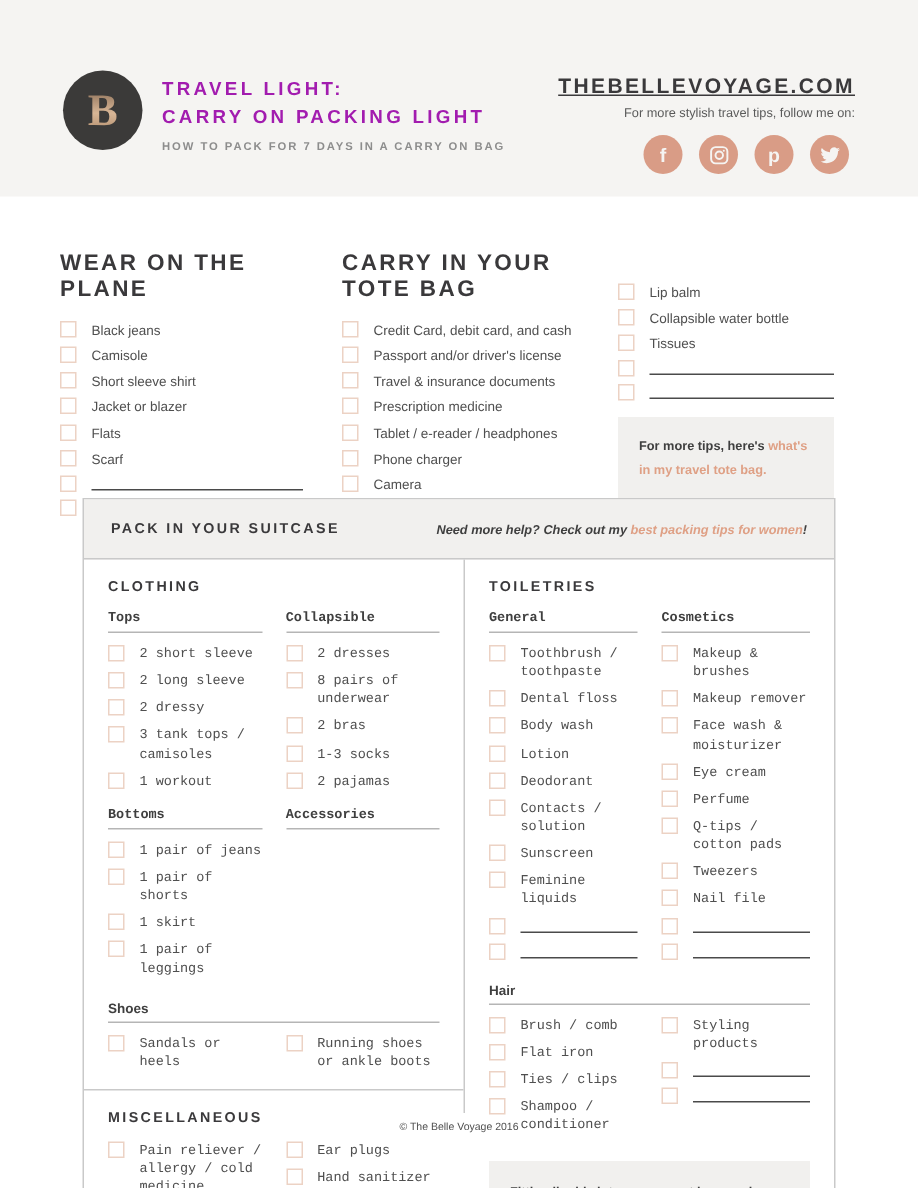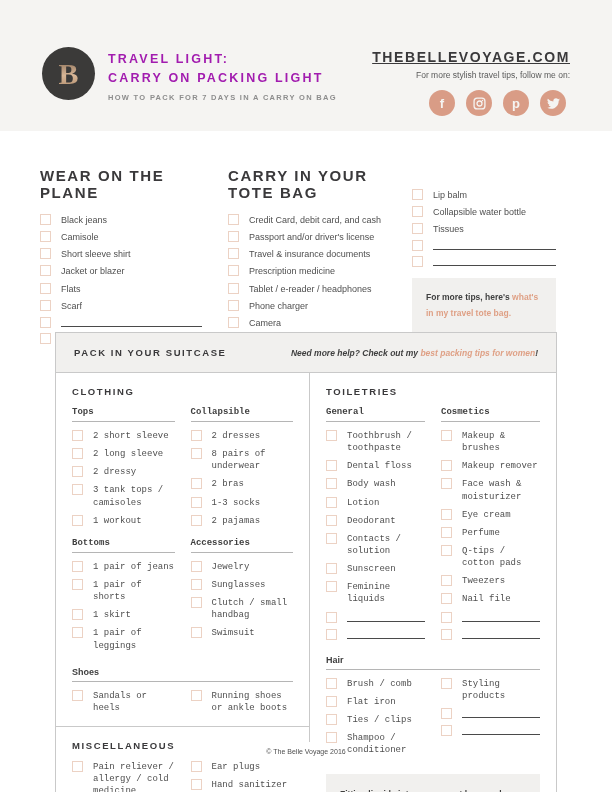--- a/index.html
+++ b/index.html
@@ -334,41 +334,20 @@
   </div>
 
   <div class="row">
     <span class="cb"></span>
     <span class="lbl">1 pair of leggings</span>
   </div>
 </div>
             </div>
             <div class="group">
               <div class="group-name">Accessories</div>
-              <div>
-  <div class="row">
-    <span class="cb"></span>
-    <span class="lbl">Jewelry</span>
-  </div>
-
-  <div class="row">
-    <span class="cb"></span>
-    <span class="lbl">Sunglasses</span>
-  </div>
-
-  <div class="row">
-    <span class="cb"></span>
-    <span class="lbl">Clutch / small handbag</span>
-  </div>
-
-  <div class="row">
-    <span class="cb"></span>
-    <span class="lbl">Swimsuit</span>
-  </div>
-</div>
             </div>
           </div>
           <div class="group-name span-head">Shoes</div>
           <div class="two-col">
             <div>
   <div class="row">
     <span class="cb"></span>
     <span class="lbl">Sandals or heels</span>
   </div>
 </div>

